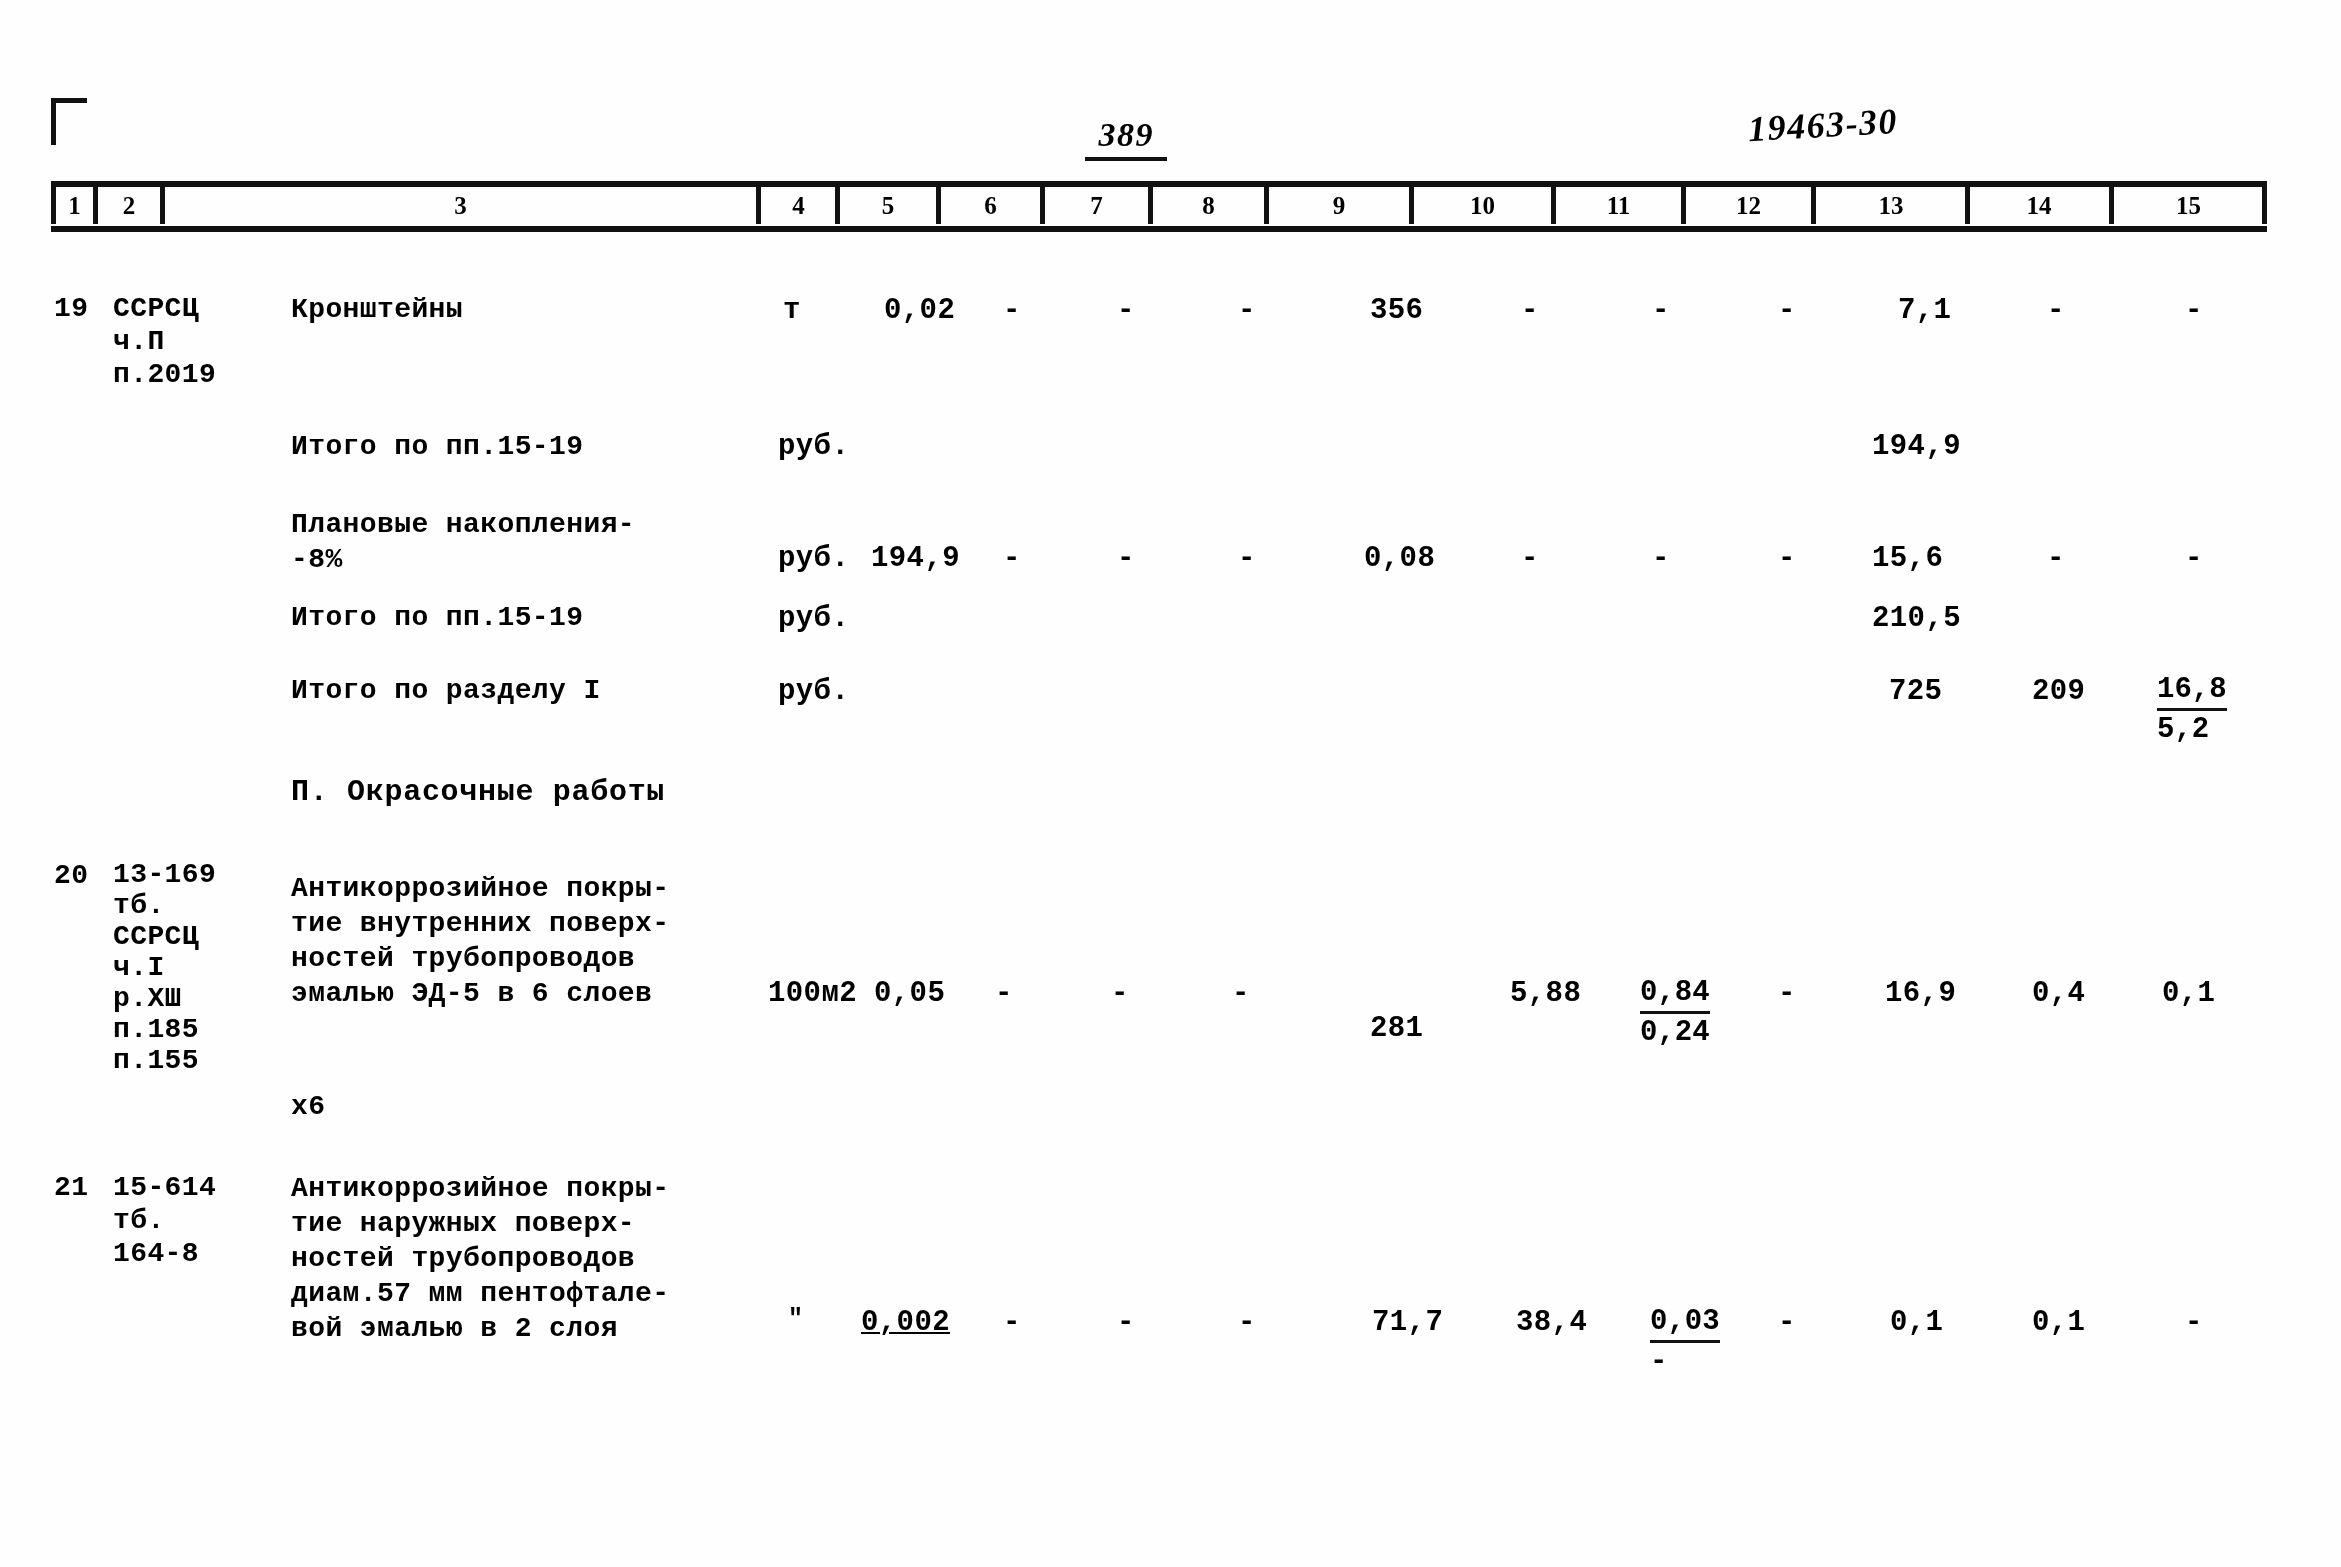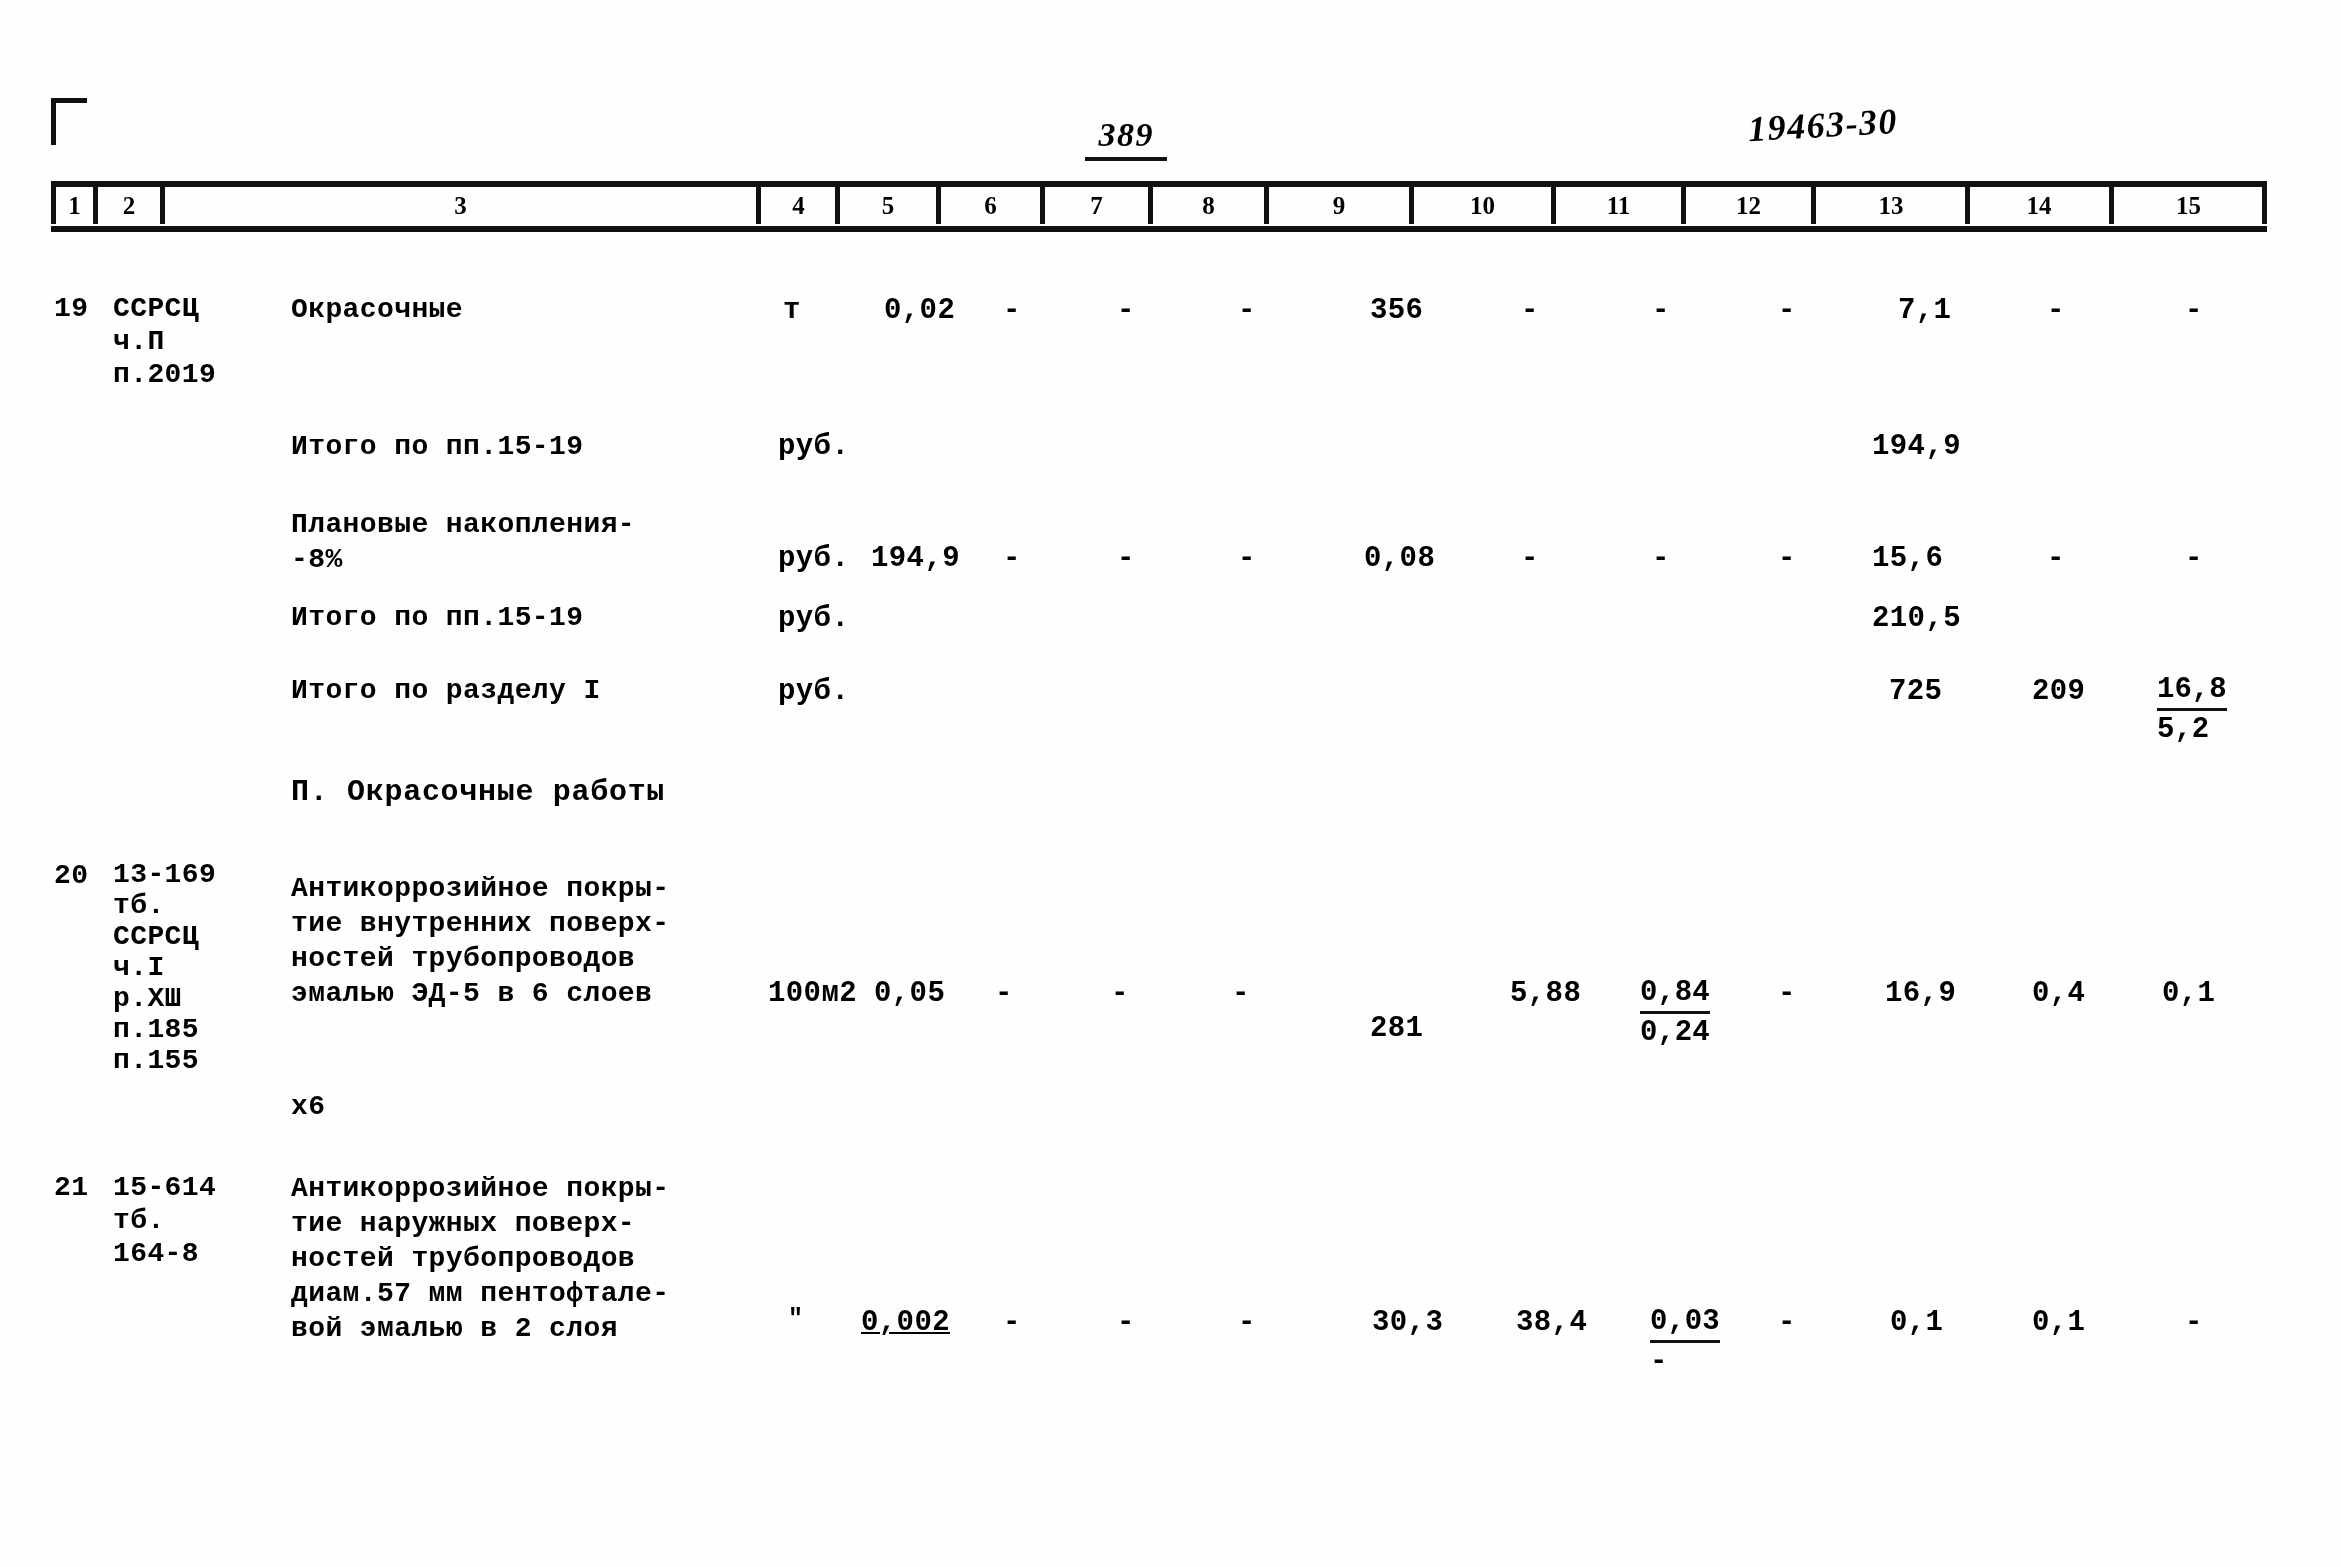--- a/index.html
+++ b/index.html
@@ -183,21 +183,21 @@
     <div class="colcell" style="left:1635px; width:130px;text-align:center;">12</div>
     <div class="colcell" style="left:1766px; width:153px;">13</div>
     <div class="colcell" style="left:1918px; width:145px;">14</div>
     <div class="colcell last" style="left:2064px; width:152px;">15</div>
   </div>
 
   <div class="cell" style="left:54px;  top:292px;">19</div>
   <div class="ref-block" style="left:113px; top:292px;">ССРСЦ
 ч.П
 п.2019</div>
-  <div class="desc-block" style="left:291px; top:292px;">Окрасочные</div>
+  <div class="desc-block" style="left:291px; top:292px;">Кронштейны</div>
   <div class="num" style="left:783px; top:294px;">т</div>
   <div class="num" style="left:884px; top:294px;">0,02</div>
   <div class="num dash" style="left:1003px; top:294px;">-</div>
   <div class="num dash" style="left:1117px; top:294px;">-</div>
   <div class="num dash" style="left:1238px; top:294px;">-</div>
   <div class="num" style="left:1370px; top:294px;">356</div>
   <div class="num dash" style="left:1521px; top:294px;">-</div>
   <div class="num dash" style="left:1652px; top:294px;">-</div>
   <div class="num dash" style="left:1778px; top:294px;">-</div>
   <div class="num" style="left:1898px; top:294px;">7,1</div>
@@ -276,21 +276,21 @@
 тие наружных поверх-
 ностей трубопроводов
 диам.57 мм пентофтале-
 вой эмалью в 2 слоя</div>
 
   <div class="num" style="left:788px; top:1305px; font-size:25px;">"</div>
   <div class="num" style="left:861px; top:1306px;text-decoration:underline;">0,002</div>
   <div class="num dash" style="left:1003px; top:1306px;">-</div>
   <div class="num dash" style="left:1117px; top:1306px;">-</div>
   <div class="num dash" style="left:1238px; top:1306px;">-</div>
-  <div class="num" style="left:1372px; top:1306px;">30,3</div>
+  <div class="num" style="left:1372px; top:1306px;">71,7</div>
   <div class="num" style="left:1516px; top:1306px;">38,4</div>
   <div class="underline-frac" style="left:1650px; top:1303px;">
     <span class="topv">0,03</span>
     <span class="botv">-</span>
   </div>
   <div class="num dash" style="left:1778px; top:1306px;">-</div>
   <div class="num" style="left:1890px; top:1306px;">0,1</div>
   <div class="num" style="left:2032px; top:1306px;">0,1</div>
   <div class="num dash" style="left:2185px; top:1306px;">-</div>
 

